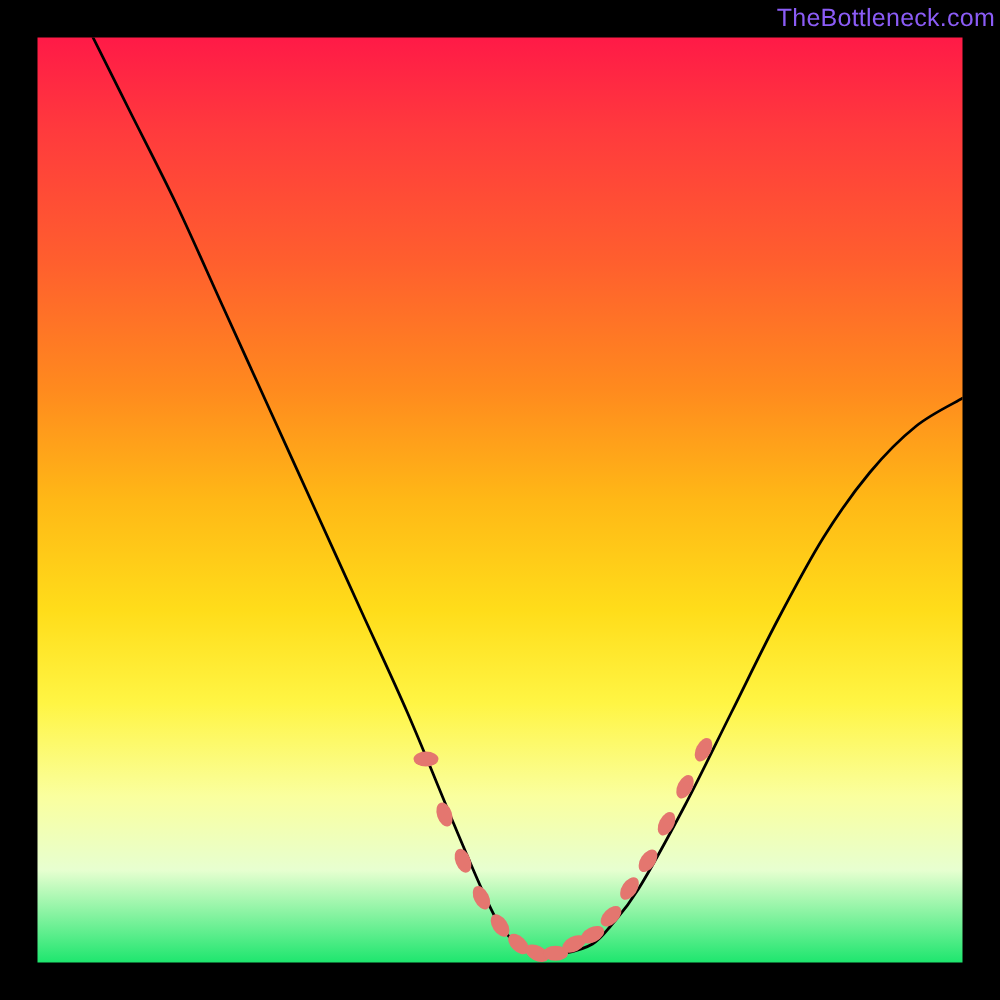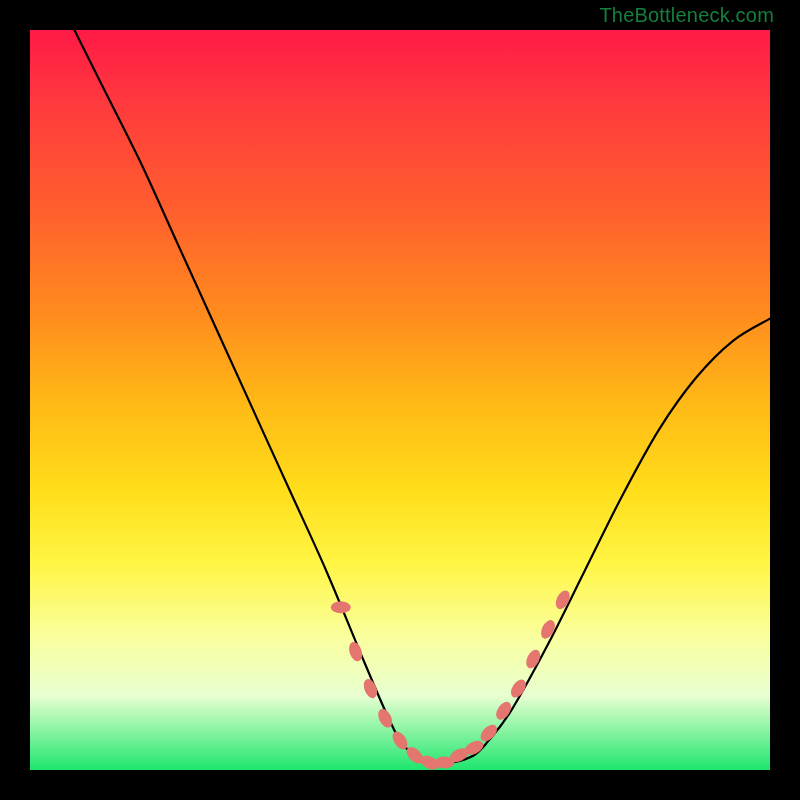--- a/index.html
+++ b/index.html
@@ -15,22 +15,22 @@
     position: absolute;
     left: 0;
     top: 0;
     width: 800px;
     height: 800px;
     background: #000;
   }
   .watermark {
     position: absolute;
     top: 4px;
-    right: 26px;
-    color: #15803d;
+    right: 4px;
+    color: #8b5cf6;
     font-size: 20px;
     font-weight: 400;
     letter-spacing: 0.2px;
     z-index: 50;
   }
   .plot {
     position: absolute;
     left: 30px;
     top: 30px;
     width: 740px;

